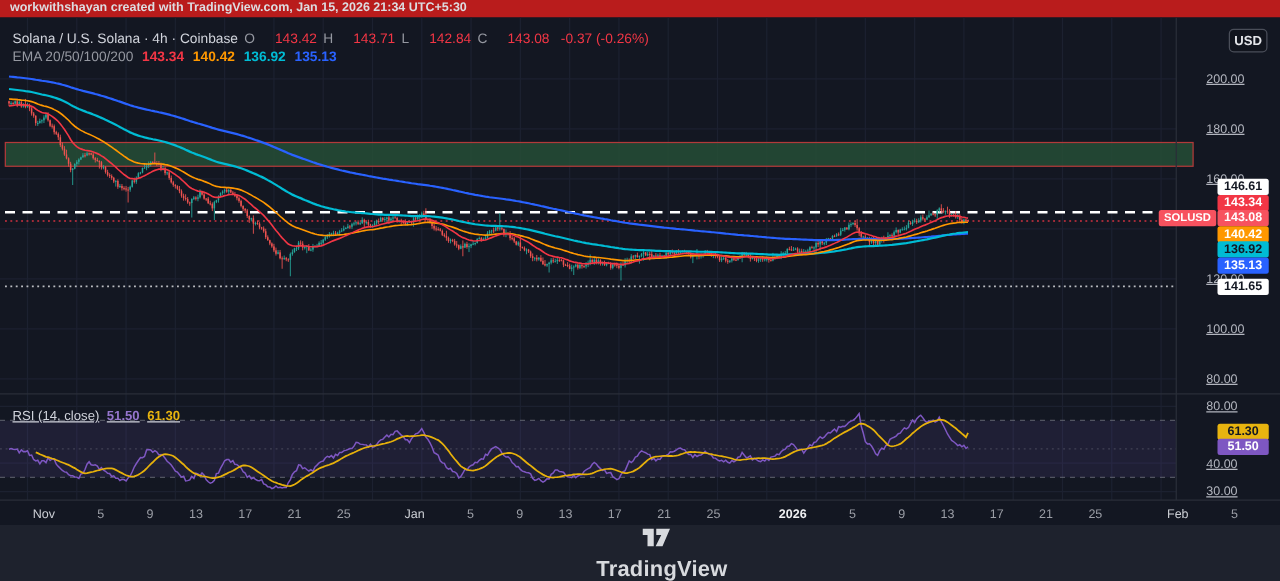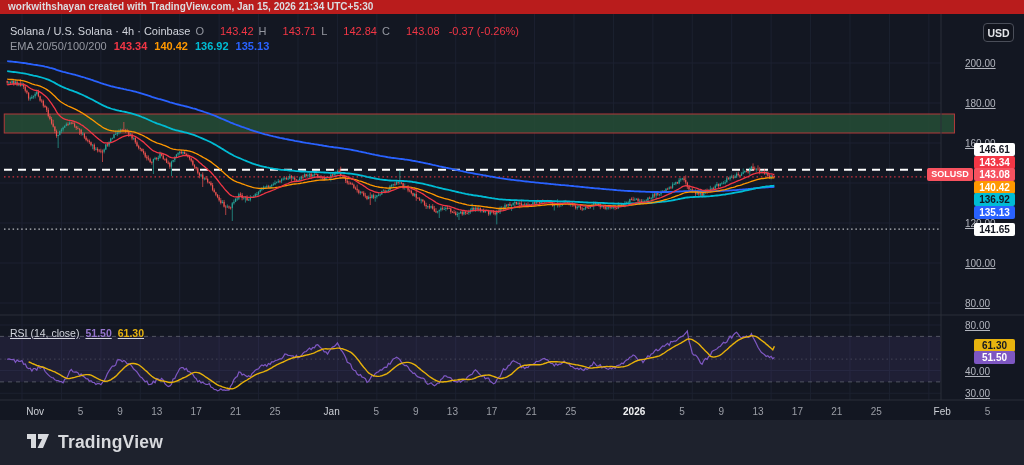--- a/index.html
+++ b/index.html
@@ -26,21 +26,21 @@
   .ptag{position:absolute;width:46px;height:13px;border-radius:2px;font-size:9px;font-weight:bold;
         line-height:13px;text-align:center;z-index:4;left:927px;}
   .tlabel{position:absolute;width:44px;margin-left:-22px;text-align:right;font-size:10px;
           color:#9b9ea6;top:390px;line-height:16px;z-index:2;}
   .tlabel.month{color:#cdd0d6;}
   .tlabel.year{color:#f0f1f3;font-weight:bold;}
   #usd-btn{position:absolute;left:983px;top:9px;width:31px;height:19px;background:#11141d;
            border:1px solid #4a4e59;border-radius:4px;color:#e4e5e9;font-size:10.5px;font-weight:bold;
            text-align:center;line-height:19px;z-index:6;cursor:pointer;box-sizing:border-box;}
   #footer{position:absolute;left:0;top:420px;width:1024px;height:45px;background:#1e222d;
-          display:flex;align-items:center;padding-left:27px;box-sizing:border-box;}
+          display:flex;align-items:center;padding-left:27px;box-sizing:border-box;flex-direction:column;}
   #footer .logo-text{color:#d8dade;font-size:17.5px;font-weight:bold;margin-left:8px;letter-spacing:.2px;}
 </style>
 </head>
 <body>
 
 <div id="app">
   <div id="banner">workwithshayan created with TradingView.com, Jan 15, 2026 21:34 UTC+5:30</div>
 
   <div id="chart">
     <svg id="plot" width="1024" height="406">

